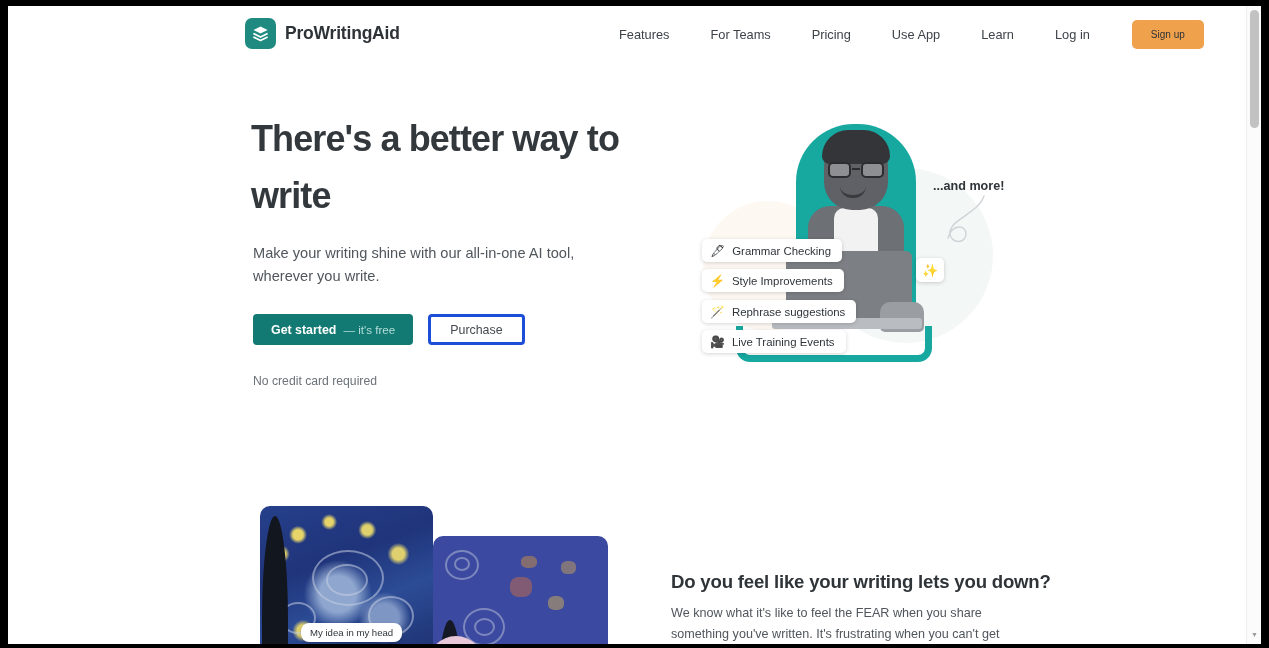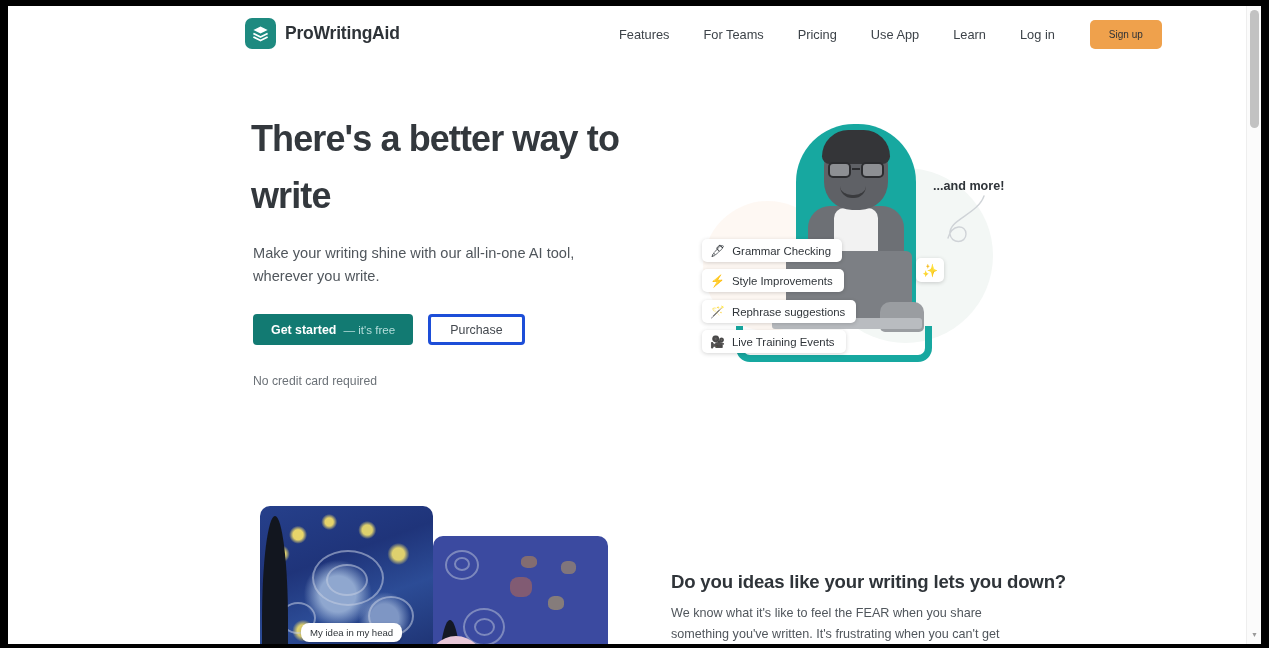--- a/index.html
+++ b/index.html
@@ -69,21 +69,21 @@
   }
   .brand-name {
     font-size: 17.5px;
     font-weight: bold;
     color: #2e3338;
     letter-spacing: -0.2px;
   }
   .nav {
     position: absolute; left: 598px; top: 0;
     height: 56px;
-    display: flex; align-items: center; gap: 8px;
+    display: flex; align-items: center; gap: 15px;
   }
   .nav-link {
     font-size: 12.8px;
     color: #3d4349;
     padding: 6px 13px;
     text-decoration: none;
     white-space: nowrap;
   }
   .signup-btn {
     margin-left: 14px;
@@ -524,21 +524,21 @@
       <span class="sparse-blob" style="left:88px;  top:20px; width:16px; height:12px; background:#c08b4a;"></span>
       <span class="sparse-blob" style="left:128px; top:25px; width:15px; height:13px; background:#b9995e;"></span>
       <span class="sparse-blob" style="left:77px;  top:41px; width:22px; height:20px; background:#bb6a4e;"></span>
       <span class="sparse-blob" style="left:115px; top:60px; width:16px; height:14px; background:#c2a55c;"></span>
       <div class="cypress-r"></div>
     </div>
 
     <div class="pink-circle"></div>
     <div class="idea-caption">My idea in my head</div>
 
-    <h2 class="sec-title">Do you ideas like your writing lets you down?</h2>
+    <h2 class="sec-title">Do you feel like your writing lets you down?</h2>
     <p class="sec-body">We know what it's like to feel the FEAR when you share something you've written. It's frustrating when you can't get your writing to do your ideas justice.</p>
   </div>
 
   <div class="scrollbar-track">
     <span class="scroll-arrow up">▲</span>
     <div class="scrollbar-thumb"></div>
     <span class="scroll-arrow down">▼</span>
   </div>
 </div>
 

